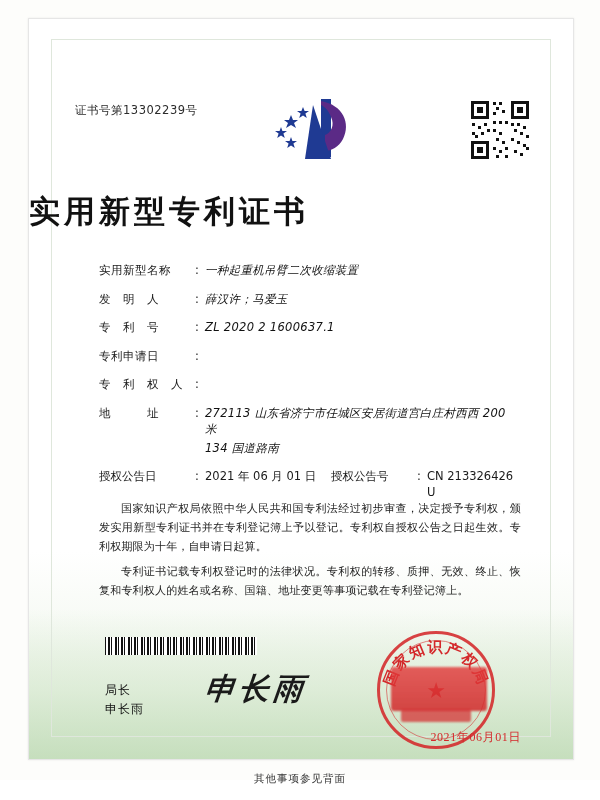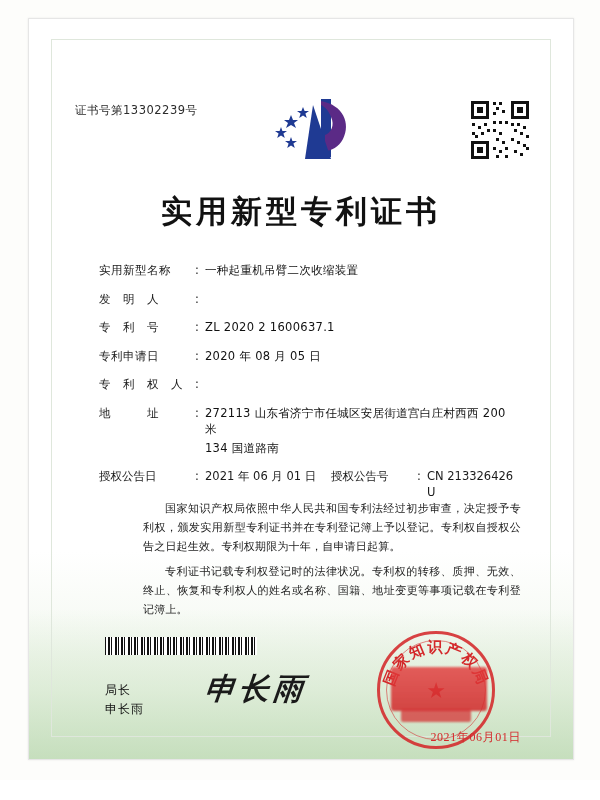--- a/index.html
+++ b/index.html
@@ -73,21 +73,21 @@
     width: 62px;
     height: 62px;
   }
 
   
   .title {
     position: absolute;
     left: 0;
     right: 0;
     top: 172px;
-    text-align: center;
+    text-align: left;
     font-family: "DejaVu Serif", "Liberation Serif", serif;
     font-size: 31px;
     font-weight: bold;
     letter-spacing: 4px;
     color: #111111;
   }
 
   
   .fields {
     position: absolute;
@@ -110,20 +110,21 @@
     color: #1a1a1a;
   }
   .f-colon {
     flex: 0 0 10px;
     width: 10px;
   }
   .f-value {
     flex: 1 1 auto;
     color: #111;
     letter-spacing: 0.3px;
+    font-style: italic;
   }
   .f-value .line2 {
     display: block;
     margin-top: 3px;
   }
   .grant-row {
     display: flex;
     align-items: flex-start;
     font-size: 11.5px;
     color: #1a1a1a;
@@ -143,21 +144,20 @@
     top: 480px;
     font-size: 11px;
     line-height: 19px;
     color: #1d1d1d;
     text-align: justify;
   }
   .para {
     text-indent: 22px;
     margin-bottom: 6px;
     letter-spacing: 0.2px;
-    margin-left: 44px;
   }
 
   
   .barcode {
     position: absolute;
     left: 76px;
     top: 618px;
     width: 152px;
     height: 18px;
     background:
@@ -356,32 +356,32 @@
 
       <div class="field">
         <span class="f-label">实用新型名称</span>
         <span class="f-colon">:</span>
         <span class="f-value">一种起重机吊臂二次收缩装置</span>
       </div>
 
       <div class="field">
         <span class="f-label">发　明　人</span>
         <span class="f-colon">:</span>
+        <span class="f-value">薛汉许；马爱玉</span>
       </div>
 
       <div class="field">
         <span class="f-label">专　利　号</span>
         <span class="f-colon">:</span>
         <span class="f-value">ZL 2020 2 1600637.1</span>
       </div>
 
       <div class="field">
         <span class="f-label">专利申请日</span>
         <span class="f-colon">:</span>
-        <span class="f-value">2020 年 08 月 05 日</span>
       </div>
 
       <div class="field">
         <span class="f-label">专　利　权　人</span>
         <span class="f-colon">:</span>
       </div>
 
       <div class="field">
         <span class="f-label">地　　　址</span>
         <span class="f-colon">:</span>
@@ -429,13 +429,14 @@
       </svg>
       <div class="star">★</div>
     </div>
     <div class="seal-smudge"></div>
     <div class="seal-smudge2"></div>
 
     <div class="seal-date">2021年06月01日</div>
 
   </div>
 
+  <div class="footnote">其他事项参见背面</div>
 </div>
 
 </body></html>

